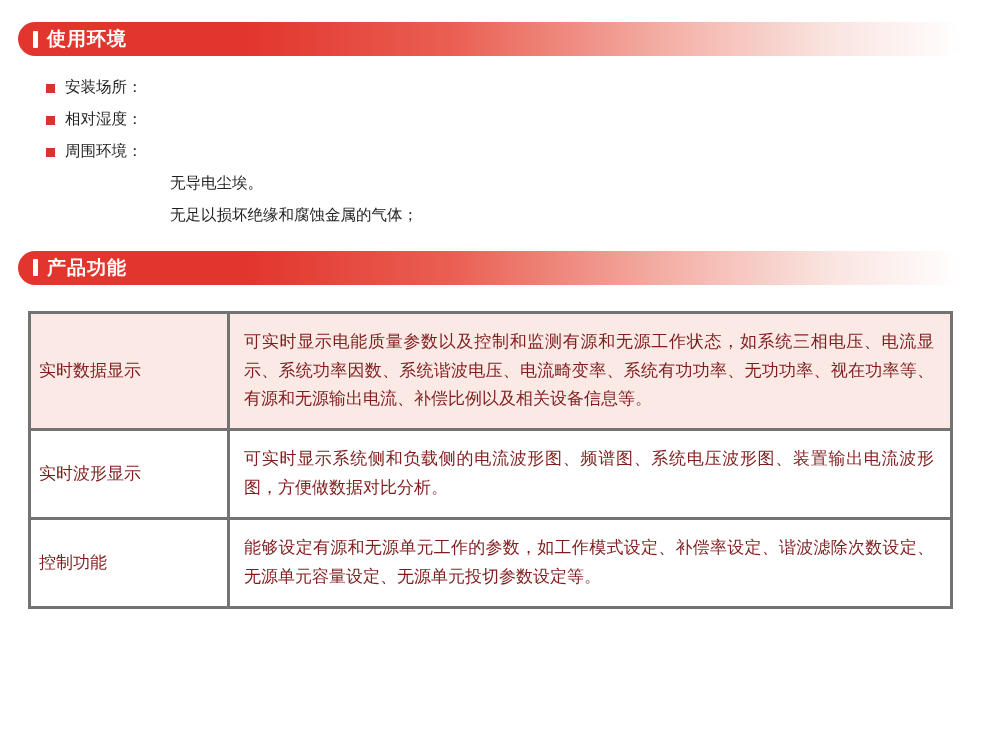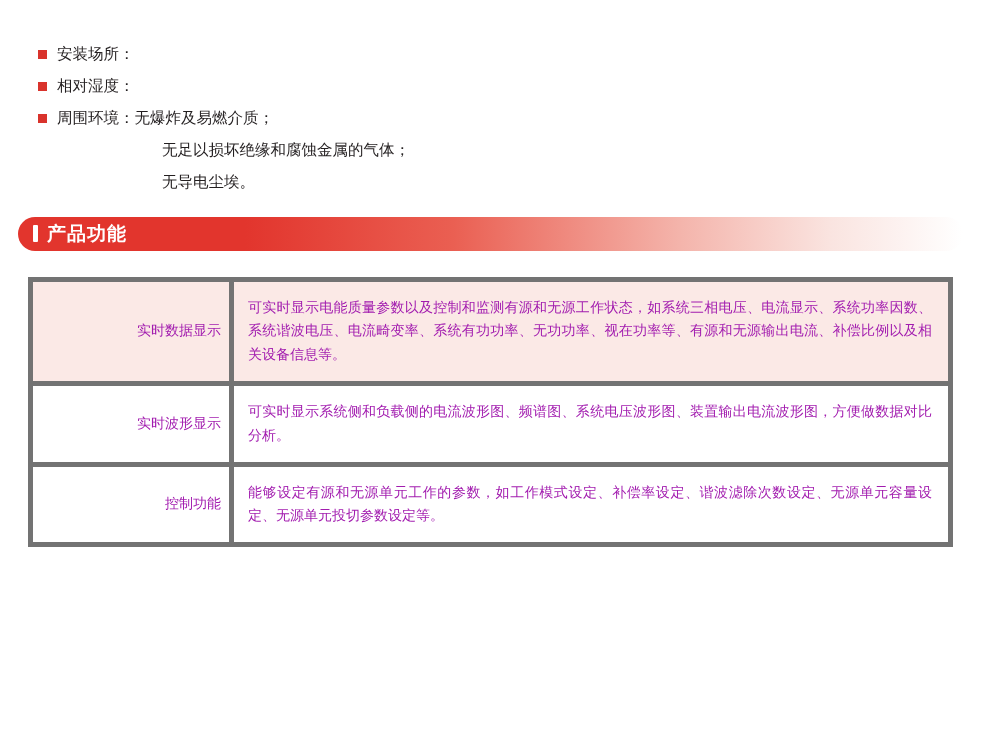--- a/index.html
+++ b/index.html
@@ -44,23 +44,24 @@
   .section-banner .title {
     color: #ffffff;
     font-size: 19px;
     font-weight: bold;
     letter-spacing: 1px;
     line-height: 34px;
   }
 
   
   .bullet-list {
-    margin: 22px 0 0 8px;
+    margin: 22px 0 0 16px;
     padding: 0 0 0 30px;
     list-style: none;
+    font-family: Liberation Mono, monospace;
   }
   .bullet-row {
     display: flex;
     align-items: flex-start;
     margin-bottom: 11px;
     font-size: 15.5px;
     line-height: 1.35;
   }
   .bullet-mark {
     width: 9px;
@@ -88,29 +89,29 @@
   }
 
   
   .feature-table {
     margin: 26px 28px 0 28px;
     border-collapse: collapse;
     width: 925px;
     table-layout: fixed;
   }
   .feature-table td {
-    border: 5px solid #737373;
+    border: 3px solid #737373;
     vertical-align: middle;
-    font-size: 14px;
+    font-size: 17px;
     line-height: 1.7;
-    color: #a21caf;
+    color: #7f1d1d;
   }
   .feature-table td.name {
     width: 180px;
-    text-align: right;
+    text-align: left;
     padding: 12px 8px;
   }
   .feature-table td.desc {
     padding: 14px 16px 14px 14px;
     text-align: justify;
   }
   .row-shaded td {
     background: #fbe9e6;
   }
   .row-plain td {
@@ -119,43 +120,46 @@
 
   .spacer-22 { height: 22px; }
 </style>
 </head>
 <body>
 
 <div class="page">
 
   <div class="spacer-22"></div>
 
+  <div class="section-banner">
+    <div class="bar"></div>
+    <div class="title">使用环境</div>
+  </div>
 
   <div class="bullet-list">
 
     <div class="bullet-row">
       <span class="bullet-mark"></span>
       <span class="bullet-label">安装场所：</span>
     </div>
 
 
     <div class="bullet-row">
       <span class="bullet-mark"></span>
       <span class="bullet-label">相对湿度：</span>
     </div>
 
 
     <div class="bullet-row">
       <span class="bullet-mark"></span>
       <span class="bullet-label">周围环境：</span>
-      <span class="bullet-value">无爆炸及易燃介质；</span>
     </div>
 
+    <div class="bullet-extra">无导电尘埃。</div>
     <div class="bullet-extra">无足以损坏绝缘和腐蚀金属的气体；</div>
-    <div class="bullet-extra">无导电尘埃。</div>
   </div>
 
   <div class="section-banner" style="margin-top:24px;text-align:center;">
     <div class="bar"></div>
     <div class="title">产品功能</div>
   </div>
 
   <table class="feature-table">
     <tbody>
       <tr class="row-shaded">

